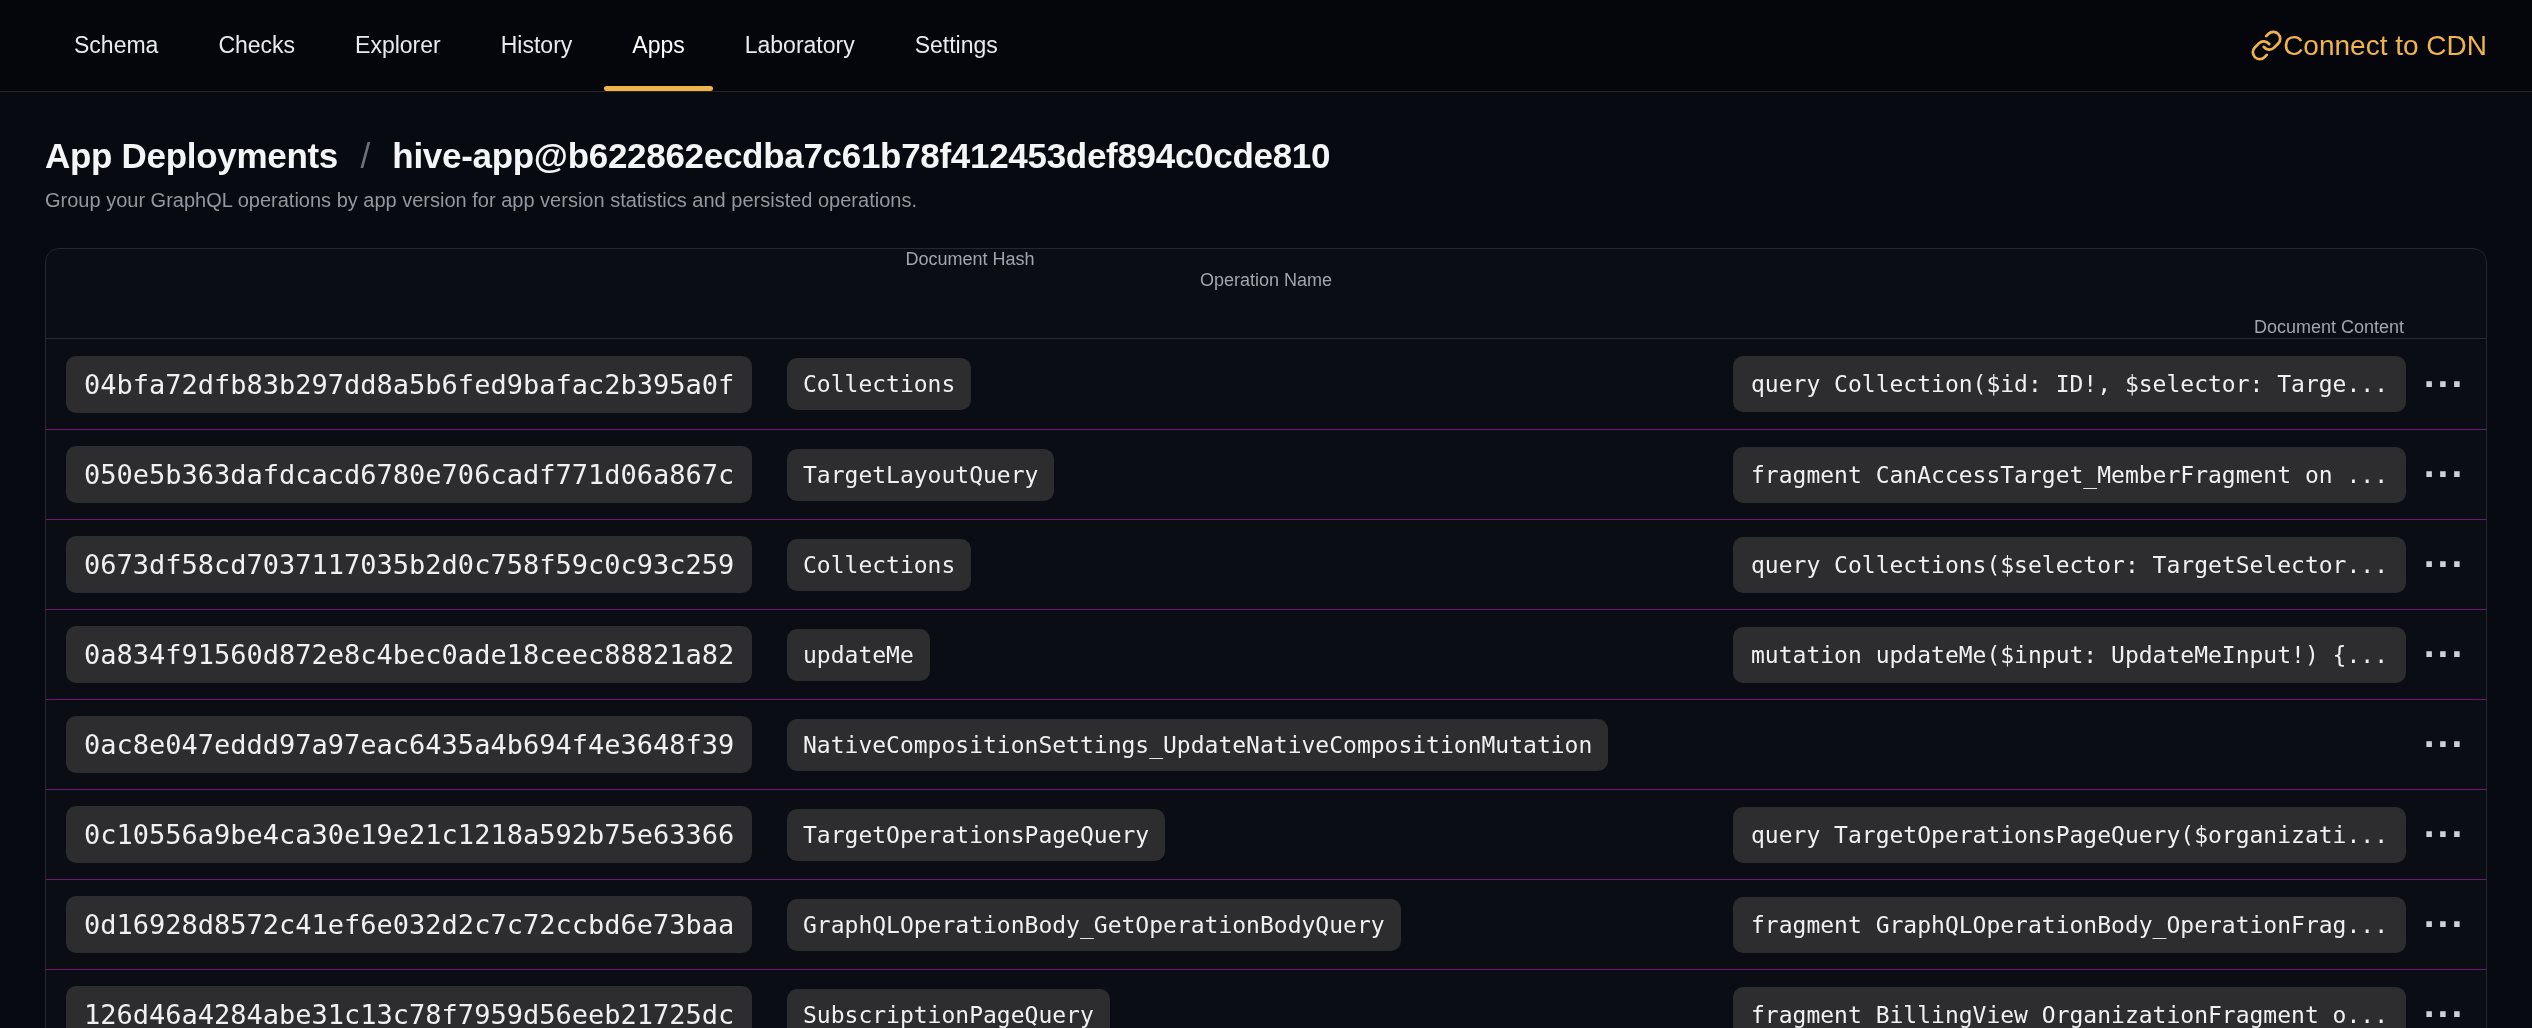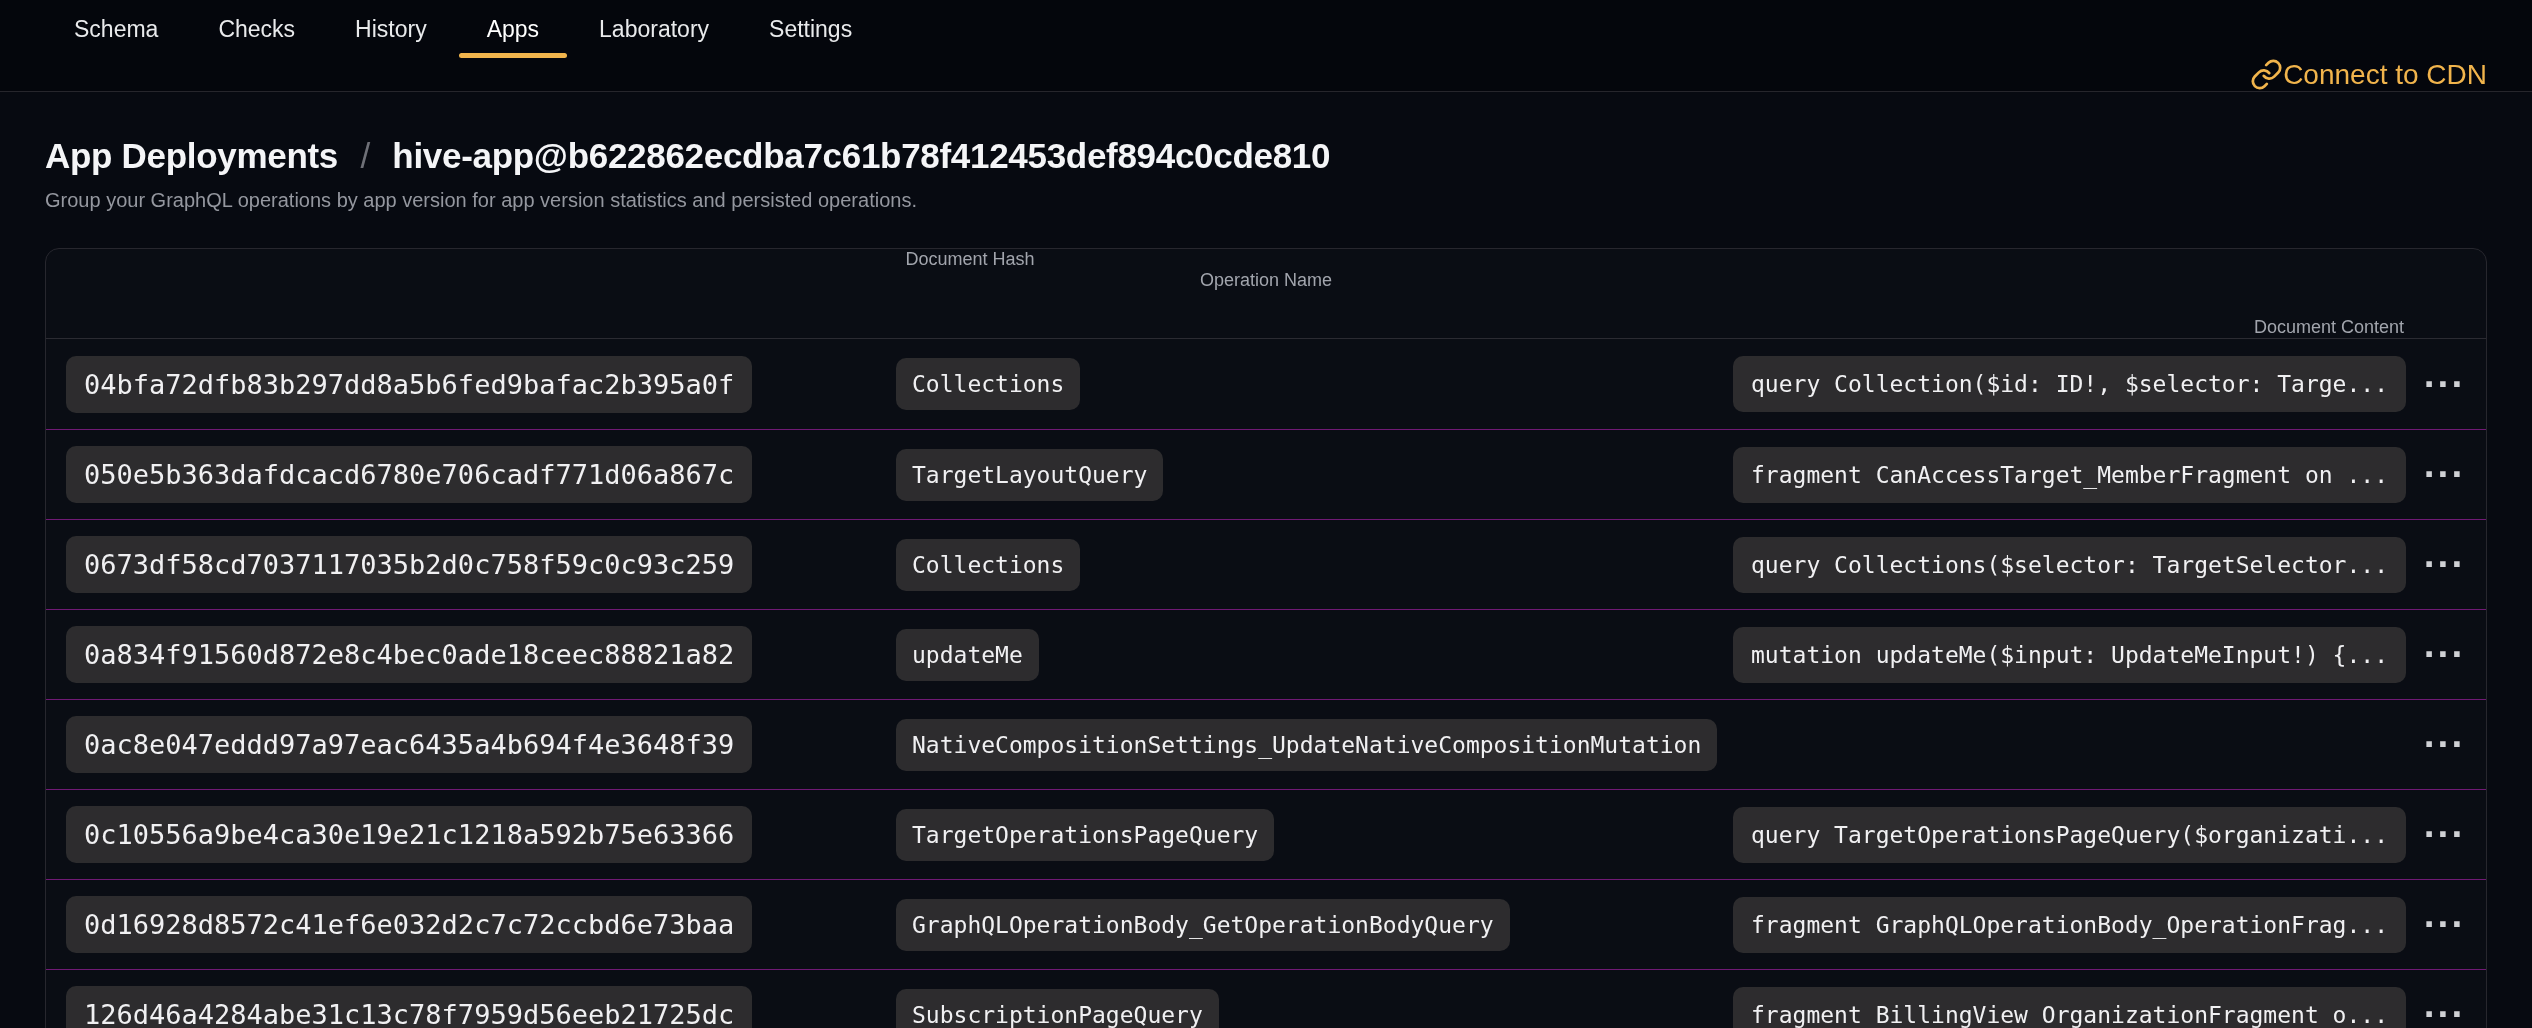--- a/index.html
+++ b/index.html
@@ -9,21 +9,20 @@
     font-family:"Liberation Sans", sans-serif;
     color:#ececee;
   }
 
   
   .topnav {
     height:92px; background:#04060c;
     border-bottom:1px solid #26262c;
     display:flex; align-items:stretch;
     padding:0 45px 0 44px;
-    flex-direction:column;
   }
   .nav-tabs { display:flex; list-style:none; height:100%; }
   .nav-tabs li { display:flex; }
   .nav-link {
     background:none; border:none; cursor:pointer;
     color:#e9eaec; font-family:inherit;
     font-size:23px; font-weight:500;
     padding:0 30px; height:100%;
     display:flex; align-items:center; position:relative;
   }
@@ -62,21 +61,21 @@
     flex-direction:column;
   }
   .thead .h-hash { width:721px; }
   .thead .h-op   { flex:1; }
   .thead .h-content { margin-left:auto; text-align:left; padding-right:62px; }
 
   .trow {
     display:flex; align-items:center; height:90px; padding:0 20px;
   }
   .trow + .trow { border-top:1px solid #701a75; }
-  .cell-hash { width:830px; flex:none; }
+  .cell-hash { width:721px; flex:none; }
   .cell-op { flex:1; min-width:0; }
   .cell-content { flex:none; margin-left:auto; }
 
   .pill {
     display:inline-block; background:#2d2c2e; border-radius:10px;
     color:#f0f0f2; font-family:"DejaVu Sans Mono", monospace;
     white-space:nowrap;
   }
   .hash-pill { font-size:27px; padding:13px 18px; }
   .op-pill { font-size:23px; padding:13px 16px; }
@@ -97,20 +96,23 @@
 <nav class="topnav">
   <ul class="nav-tabs">
   <li>
         <button class="nav-link">Schema</button>
       </li>
 
   <li>
         <button class="nav-link">Checks</button>
       </li>
 
+  <li>
+        <button class="nav-link">Explorer</button>
+      </li>
 
   <li>
         <button class="nav-link">History</button>
       </li>
 
 
   <li>
         <button class="nav-link active">Apps</button>
       </li>
 

